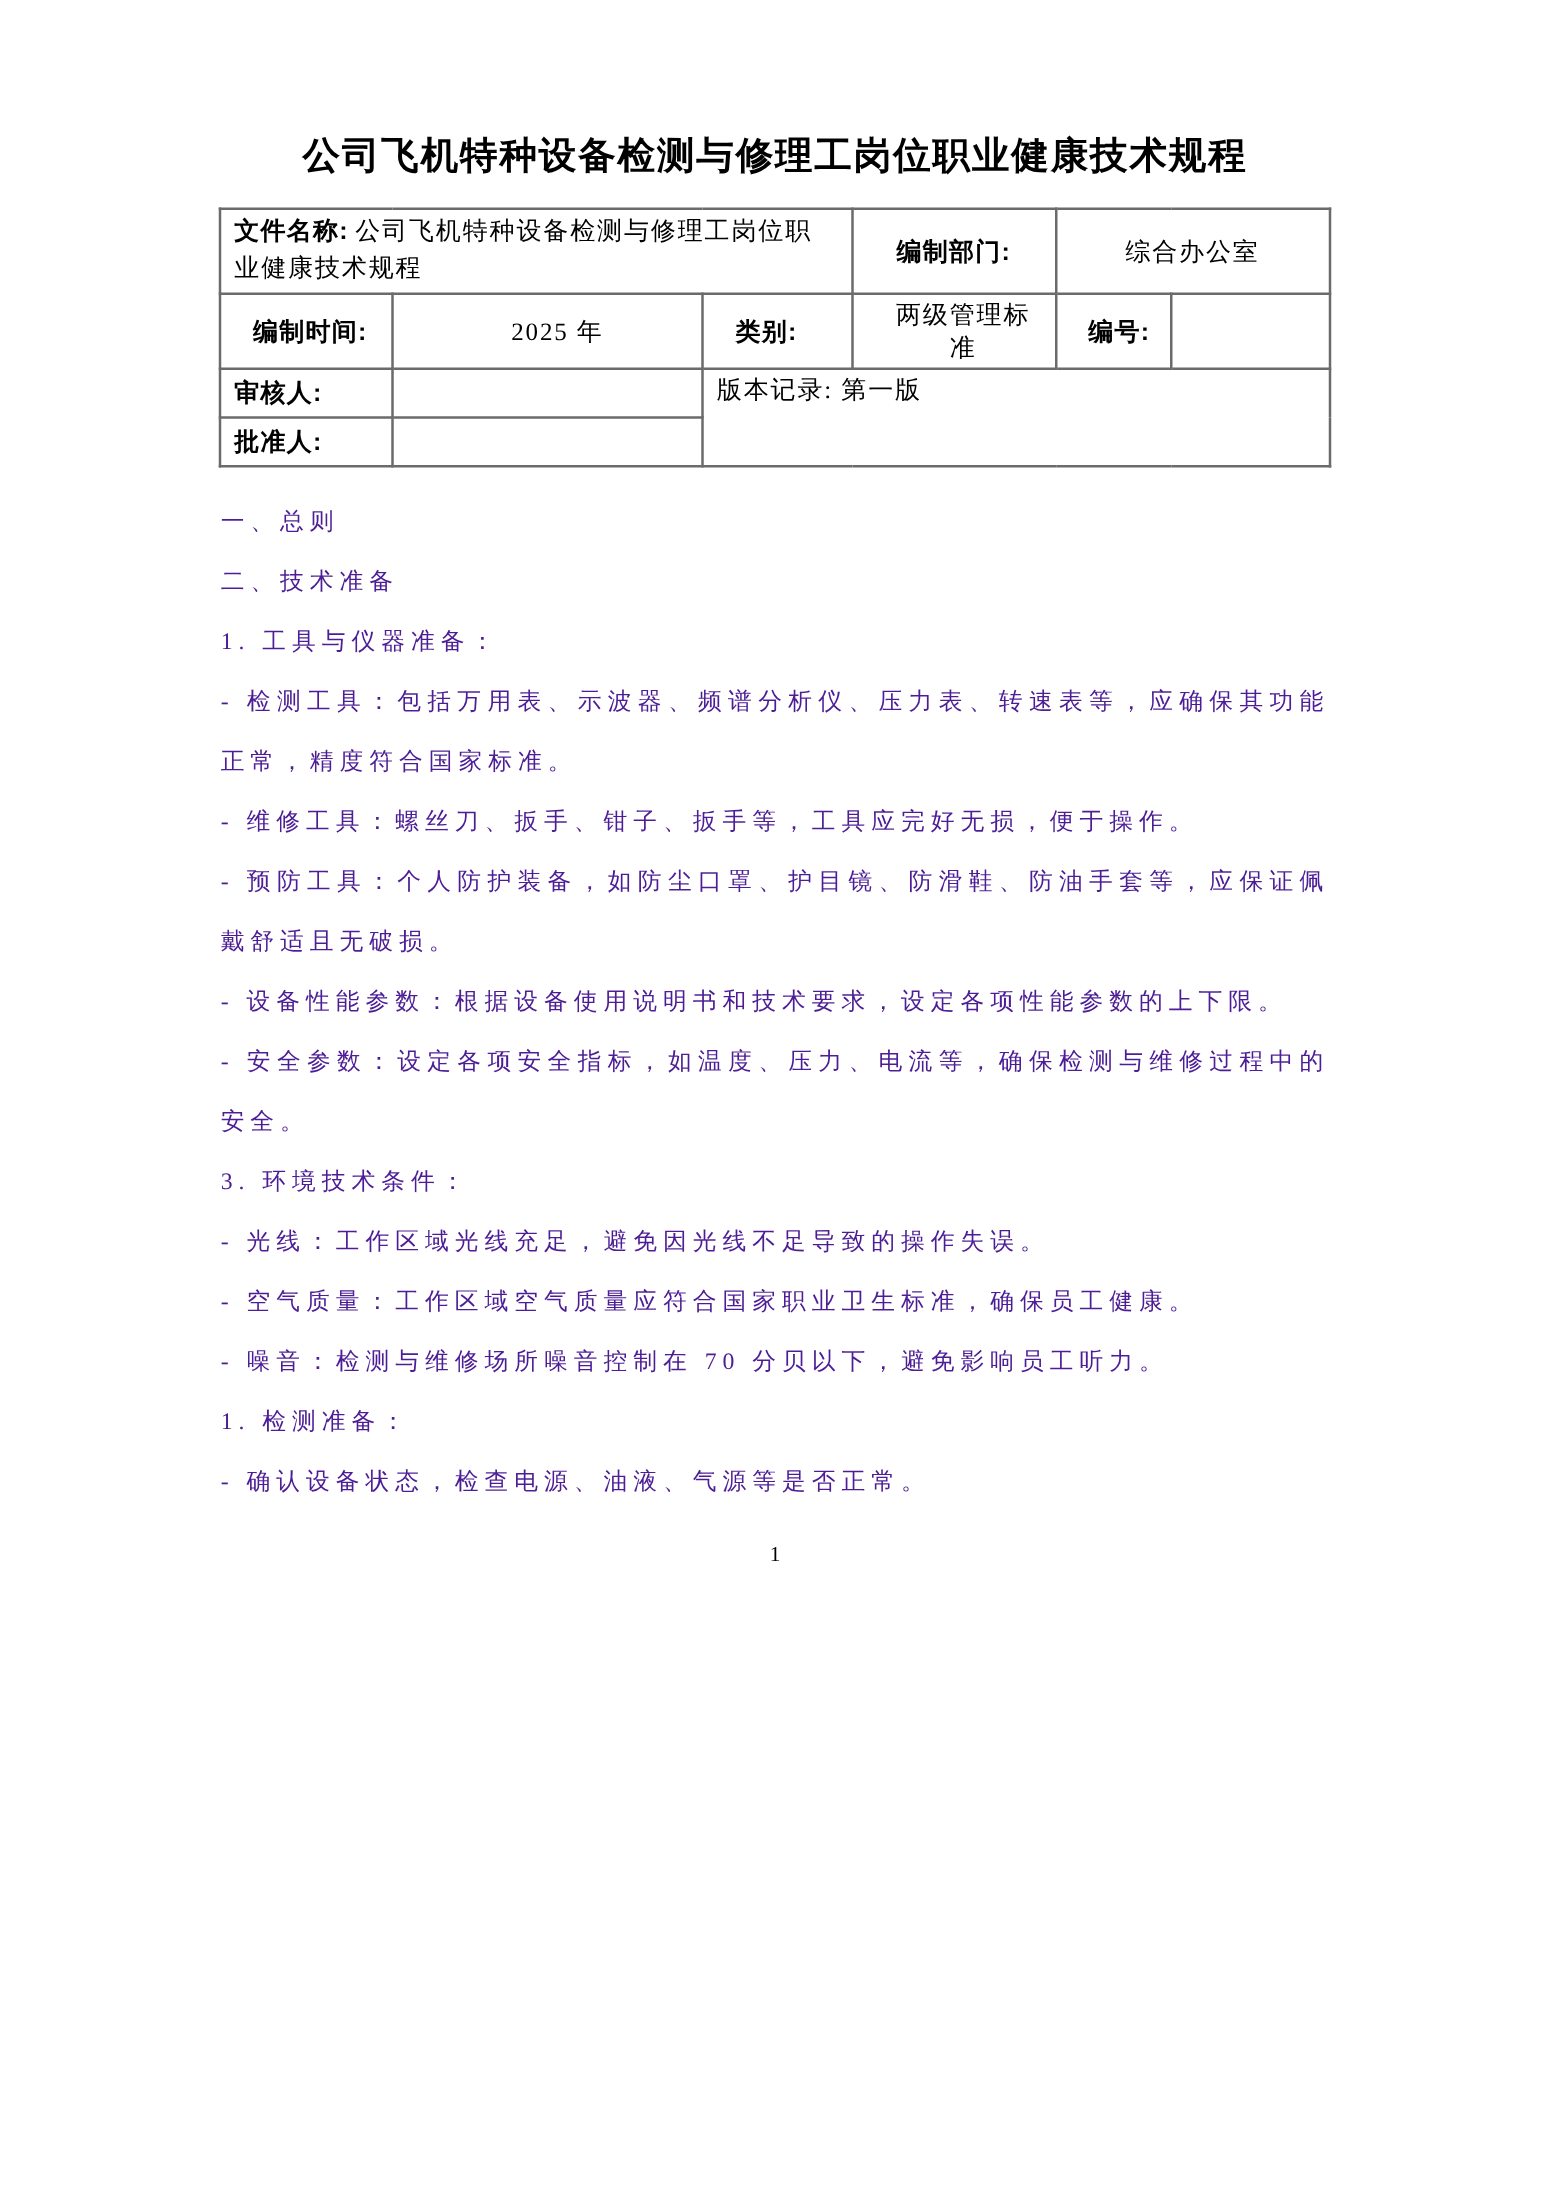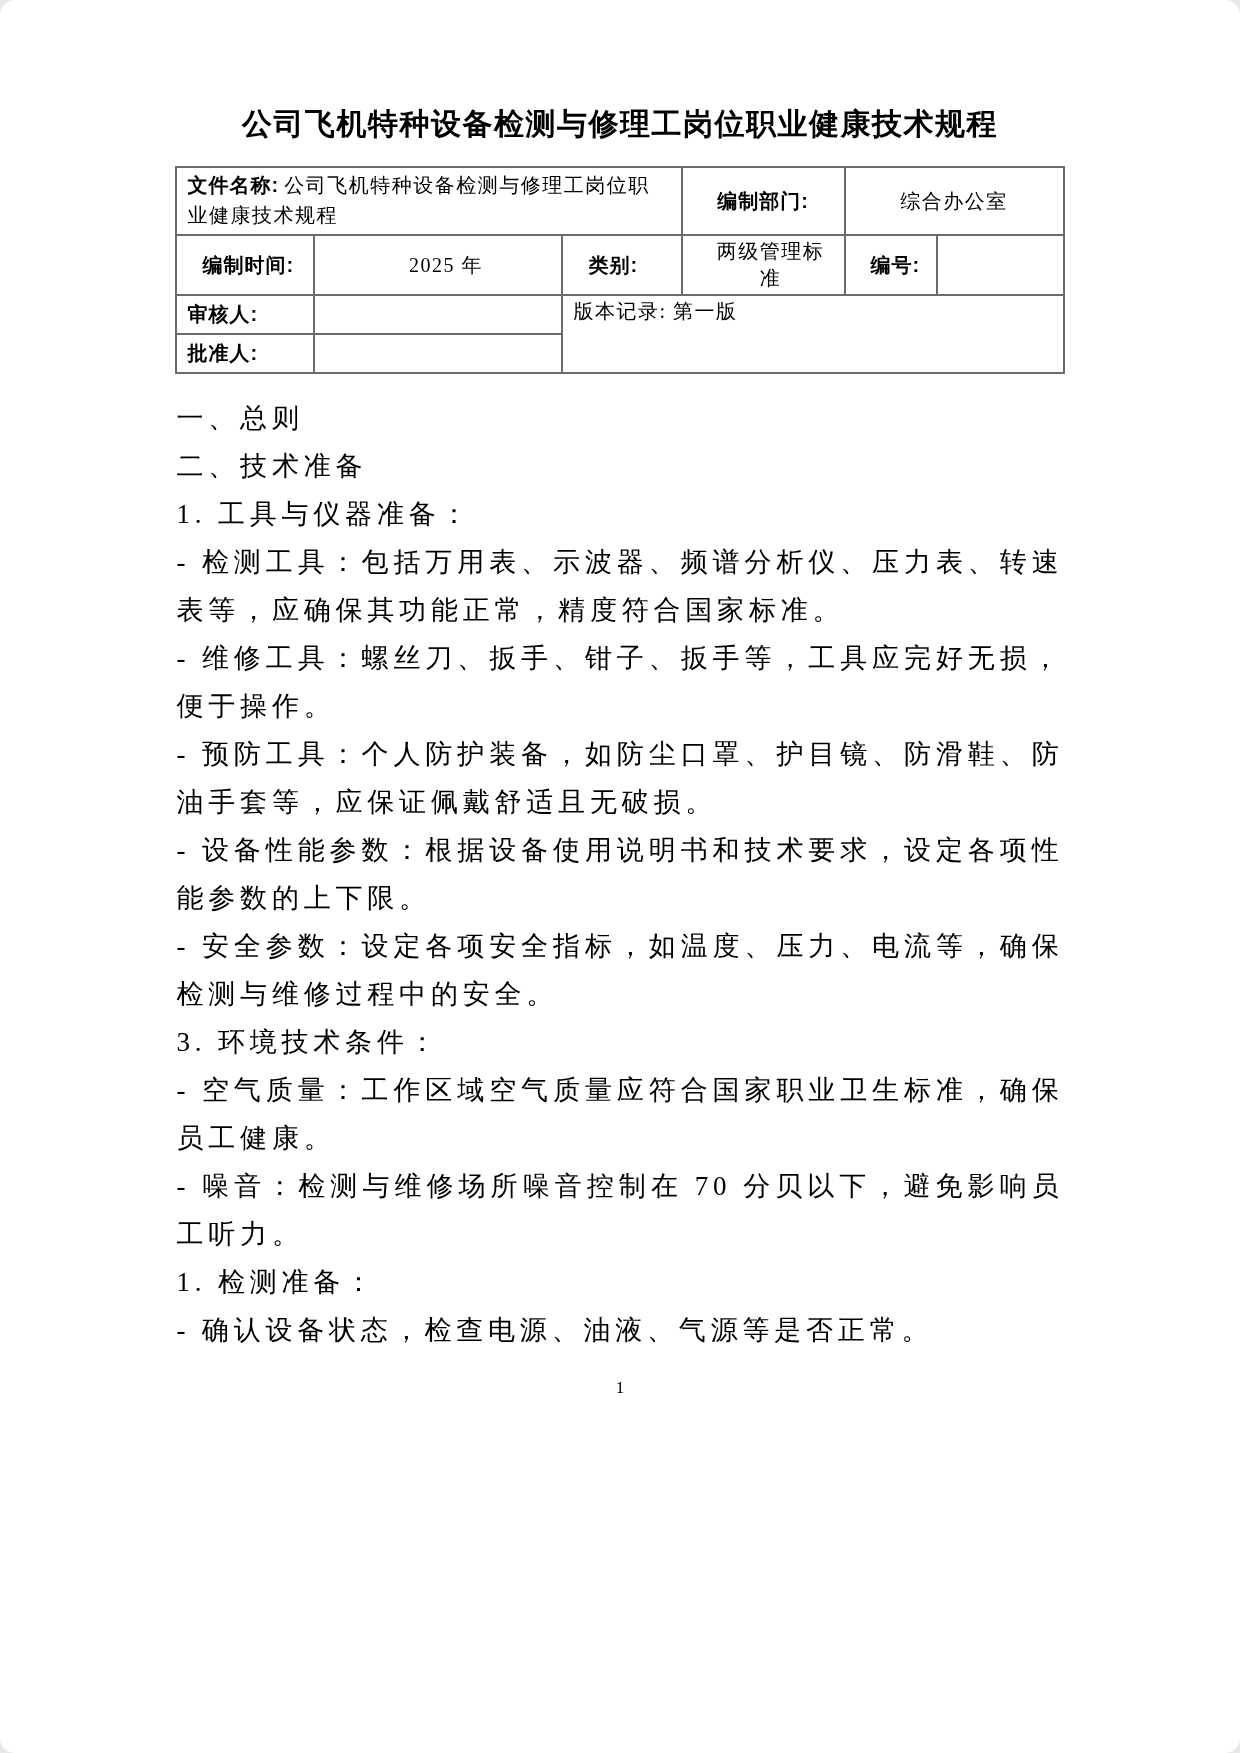--- a/index.html
+++ b/index.html
@@ -5,21 +5,20 @@
   html, body { margin: 0; padding: 0; background: #e8e8e8; }
   .page {
     position: relative;
     width: 1240px;
     height: 1753px;
     margin: 0 auto;
     background: #ffffff;
     color: #000;
     overflow: hidden;
     font-family: "Liberation Serif", "DejaVu Serif", serif;
-    border-radius: 15px;
   }
   .doc-title {
     margin: 0;
     padding-top: 104px;
     text-align: center;
     font-family: "Liberation Serif", "DejaVu Serif", serif;
     font-weight: 700;
     font-size: 30px;
     letter-spacing: 1.5px;
     color: #000;
@@ -50,26 +49,26 @@
   tr.r2 td { height: 32px; padding-left: 25px; }
   tr.r3 td { height: 33px; }
   tr.r4 td { height: 33px; }
   td.cell-top { vertical-align: top; padding-top: 6px; line-height: 30px; }
   td.cell-mid { vertical-align: middle; }
   td.center { text-align: center; }
   td.version-cell { vertical-align: top; padding-top: 6px; }
   .doc-body {
     width: 887px;
     margin: 20px auto 0 auto;
-    font-size: 27px;
+    font-size: 19px;
     line-height: 48px;
     letter-spacing: 4.8px;
     text-align: justify;
     text-justify: inter-character;
-    color: #000000;
+    color: #4c1d95;
   }
   .doc-body p { margin: 0; }
   .page-number {
     margin-top: 24px;
     text-align: center;
     font-size: 17px;
     letter-spacing: 0;
     color: #000;
   }
 </style>
@@ -147,20 +146,21 @@
   <div class="doc-body">
     <p>一、总则</p>
     <p>二、技术准备</p>
     <p>1. 工具与仪器准备：</p>
     <p>- 检测工具：包括万用表、示波器、频谱分析仪、压力表、转速表等，应确保其功能正常，精度符合国家标准。</p>
     <p>- 维修工具：螺丝刀、扳手、钳子、扳手等，工具应完好无损，便于操作。</p>
     <p>- 预防工具：个人防护装备，如防尘口罩、护目镜、防滑鞋、防油手套等，应保证佩戴舒适且无破损。</p>
     <p>- 设备性能参数：根据设备使用说明书和技术要求，设定各项性能参数的上下限。</p>
     <p>- 安全参数：设定各项安全指标，如温度、压力、电流等，确保检测与维修过程中的安全。</p>
     <p>3. 环境技术条件：</p>
+    <p>- 光线：工作区域光线充足，避免因光线不足导致的操作失误。</p>
     <p>- 空气质量：工作区域空气质量应符合国家职业卫生标准，确保员工健康。</p>
     <p>- 噪音：检测与维修场所噪音控制在 70 分贝以下，避免影响员工听力。</p>
     <p>1. 检测准备：</p>
     <p>- 确认设备状态，检查电源、油液、气源等是否正常。</p>
   </div>
 
   <div class="page-number">1</div>
 
 </div>
 

